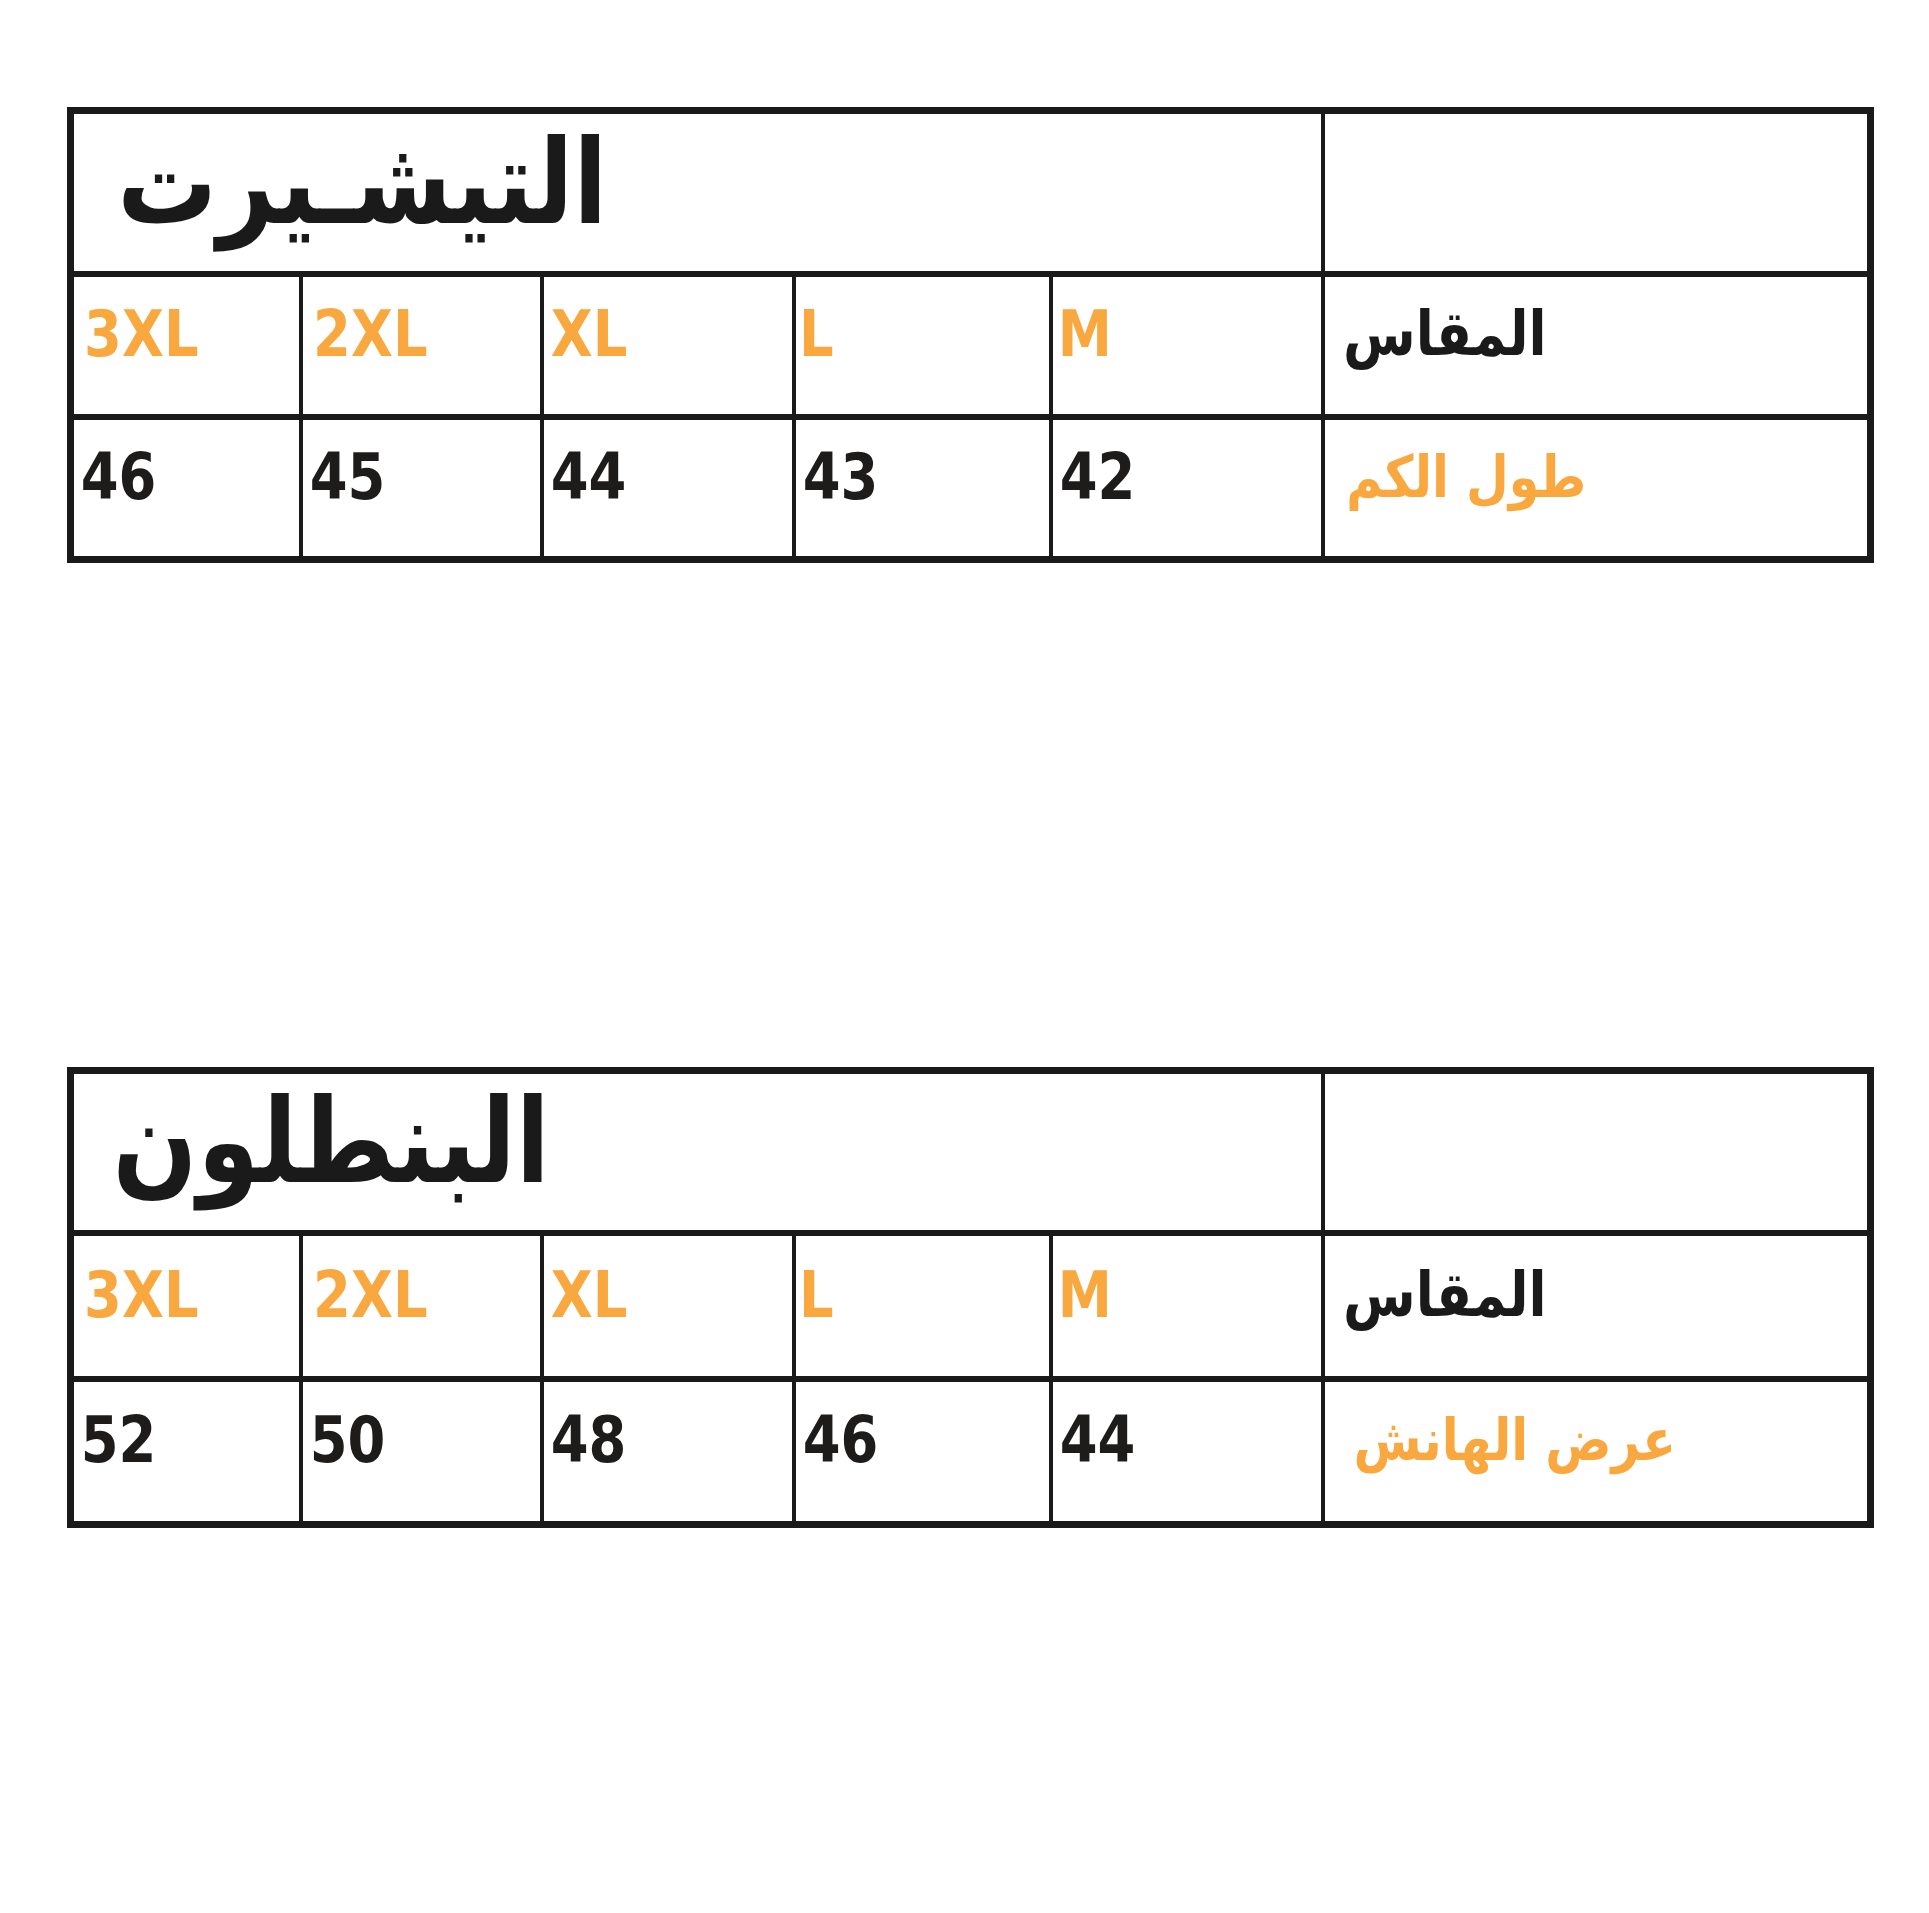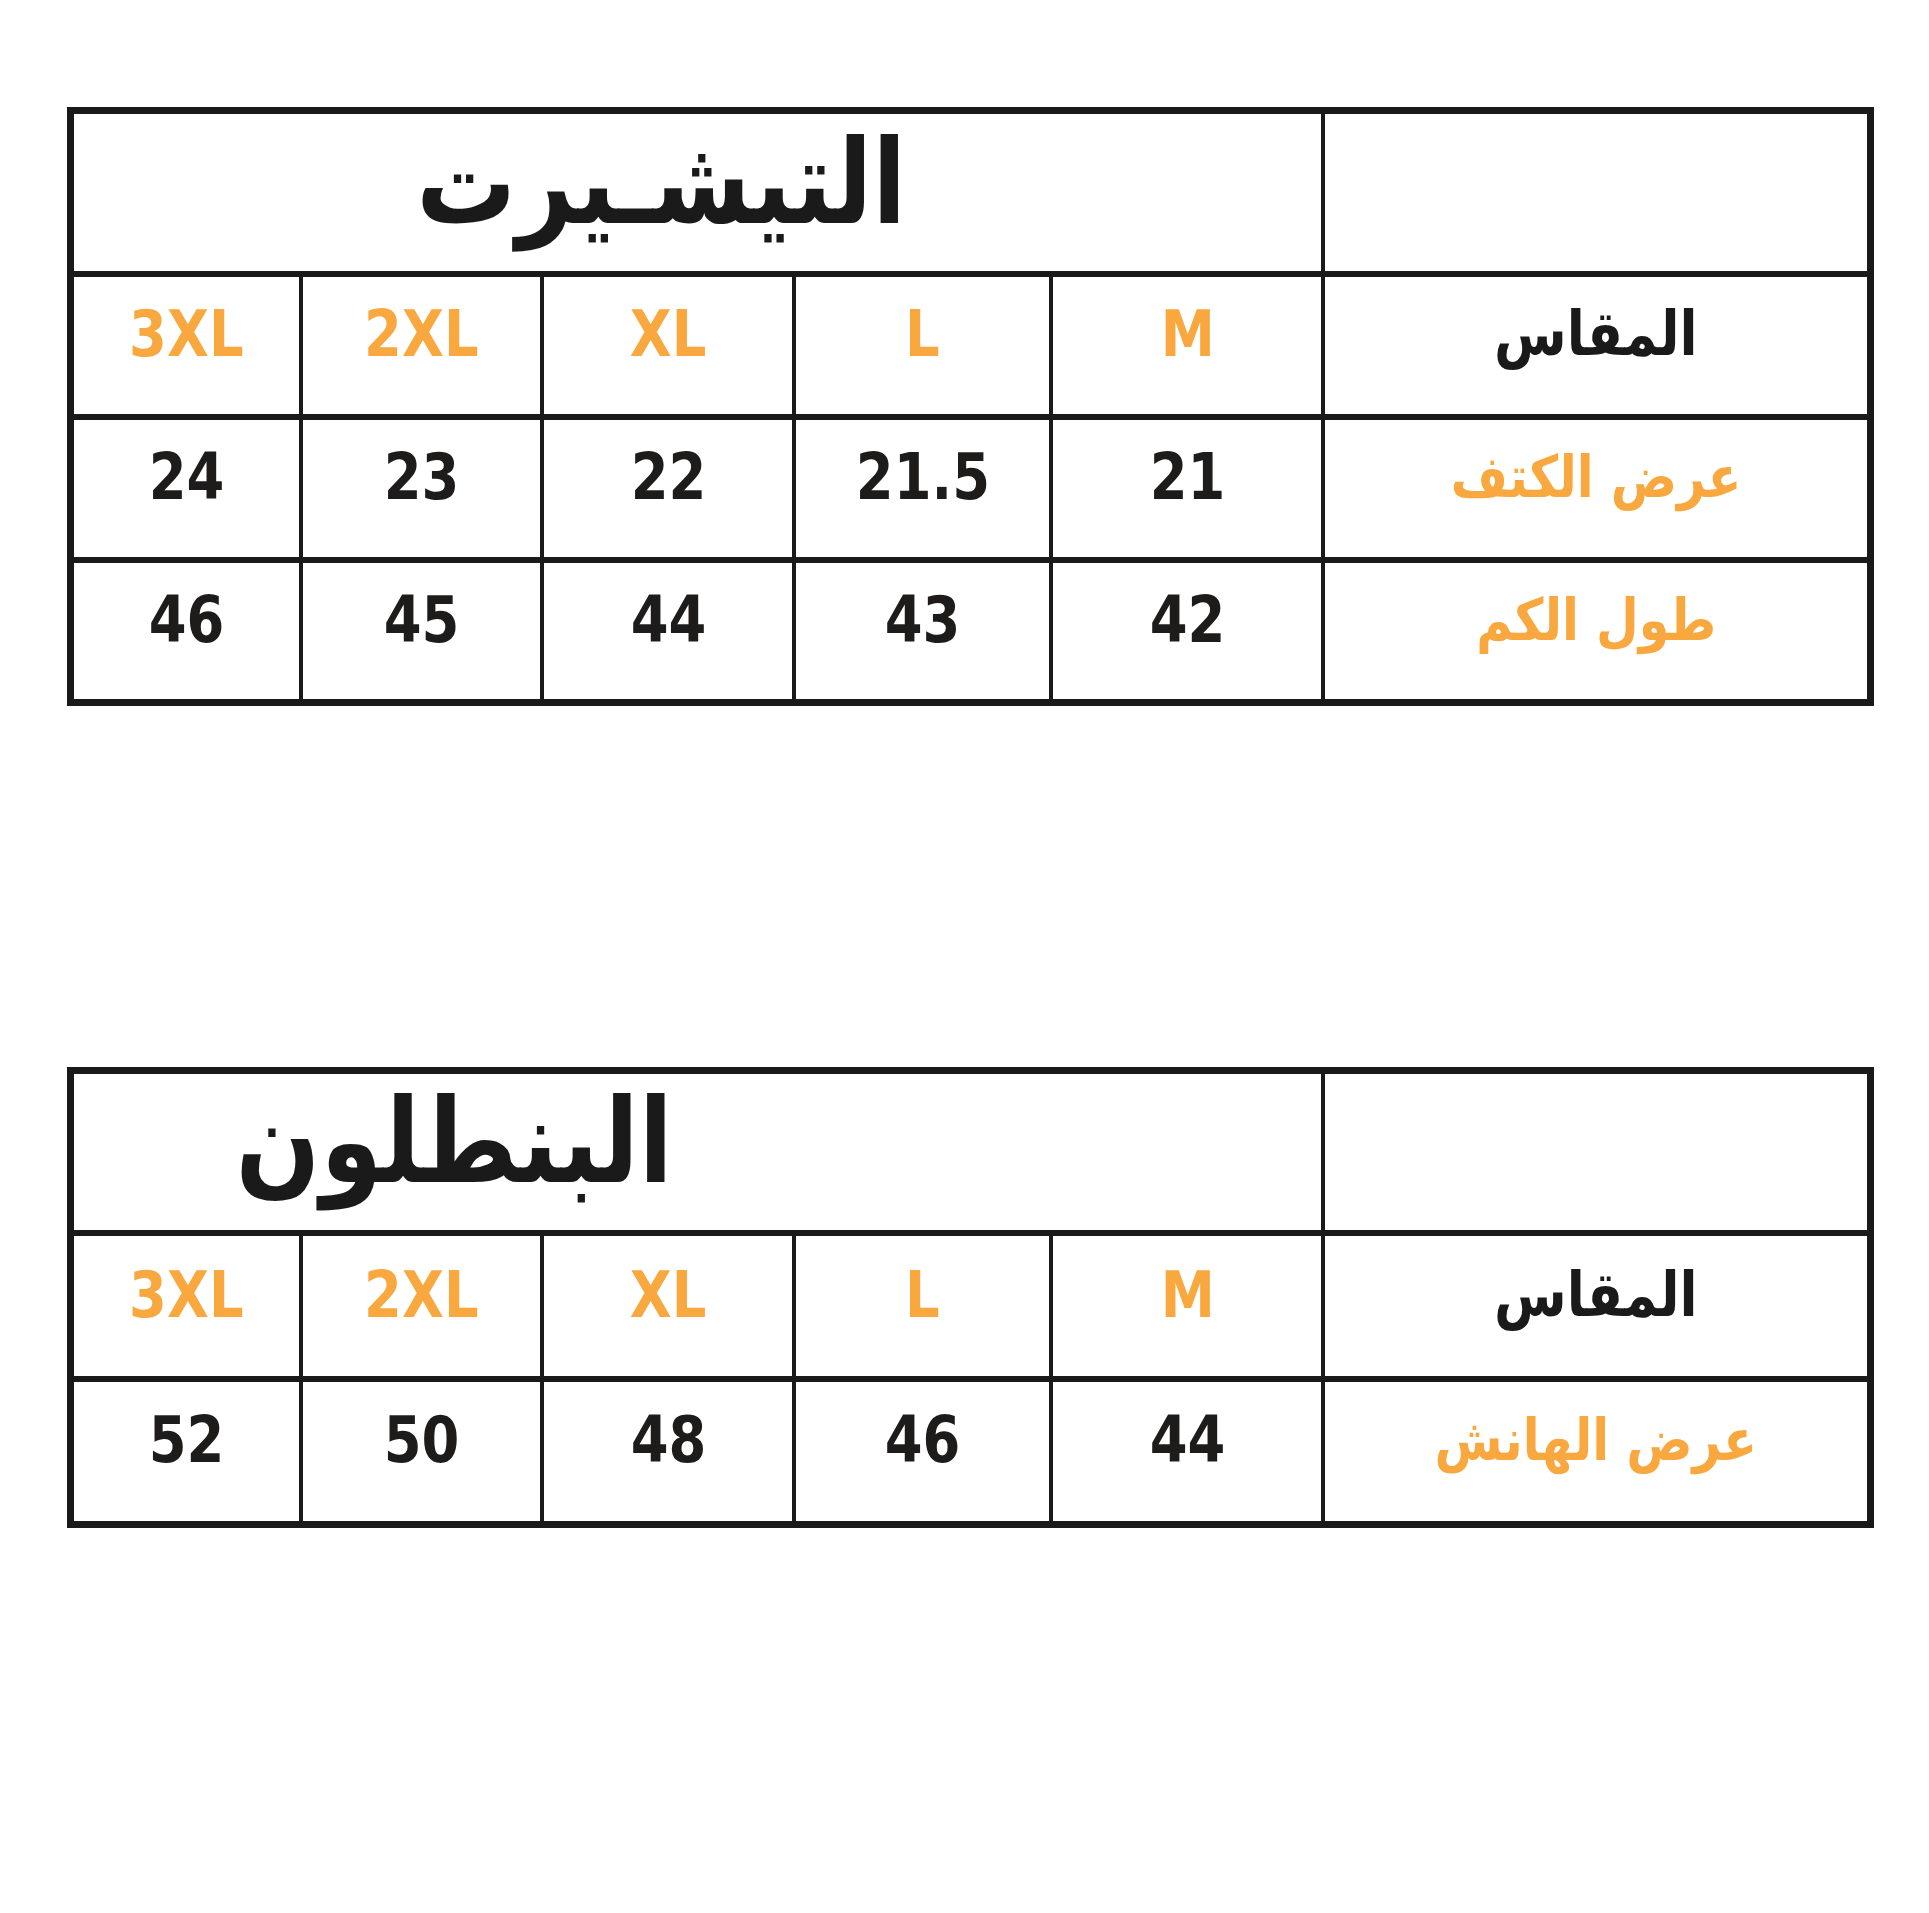--- a/index.html
+++ b/index.html
@@ -18,21 +18,20 @@
     table-layout: fixed;
     background: #ffffff;
     border: 7px solid #1a1a1a;
   }
   .t1 { top: 107px; }
   .t2 { top: 1067px; }
   .size-table td {
     border: 4px solid #1a1a1a;
     border-top-width: 6px;
     border-bottom-width: 6px;
-    text-align: center;
     vertical-align: middle;
     overflow: hidden;
   }
   .t1 .title-row { height: 163px; }
   .t1 .grid-row  { height: 143px; }
   .t2 .title-row { height: 162px; }
   .t2 .grid-row  { height: 146px; }
 
   .txt {
     display: inline-block;
@@ -93,28 +92,20 @@
   </tr>
   <tr class="grid-row">
     <td><span class="txt size-head-text">3XL</span></td>
     <td><span class="txt size-head-text">2XL</span></td>
     <td><span class="txt size-head-text">XL</span></td>
     <td><span class="txt size-head-text">L</span></td>
     <td><span class="txt size-head-text">M</span></td>
     <td><span class="txt measure-head-text">المقاس</span></td>
   </tr>
   <tr class="grid-row">
-    <td><span class="txt num-text">24</span></td>
-    <td><span class="txt num-text">23</span></td>
-    <td><span class="txt num-text">22</span></td>
-    <td><span class="txt num-text">21.5</span></td>
-    <td><span class="txt num-text">21</span></td>
-    <td><span class="txt measure-label-text">عرض الكتف</span></td>
-  </tr>
-  <tr class="grid-row">
     <td><span class="txt num-text">46</span></td>
     <td><span class="txt num-text">45</span></td>
     <td><span class="txt num-text">44</span></td>
     <td><span class="txt num-text">43</span></td>
     <td><span class="txt num-text">42</span></td>
     <td><span class="txt measure-label-text">طول الكم</span></td>
   </tr>
 </tbody>
   </table>
 

